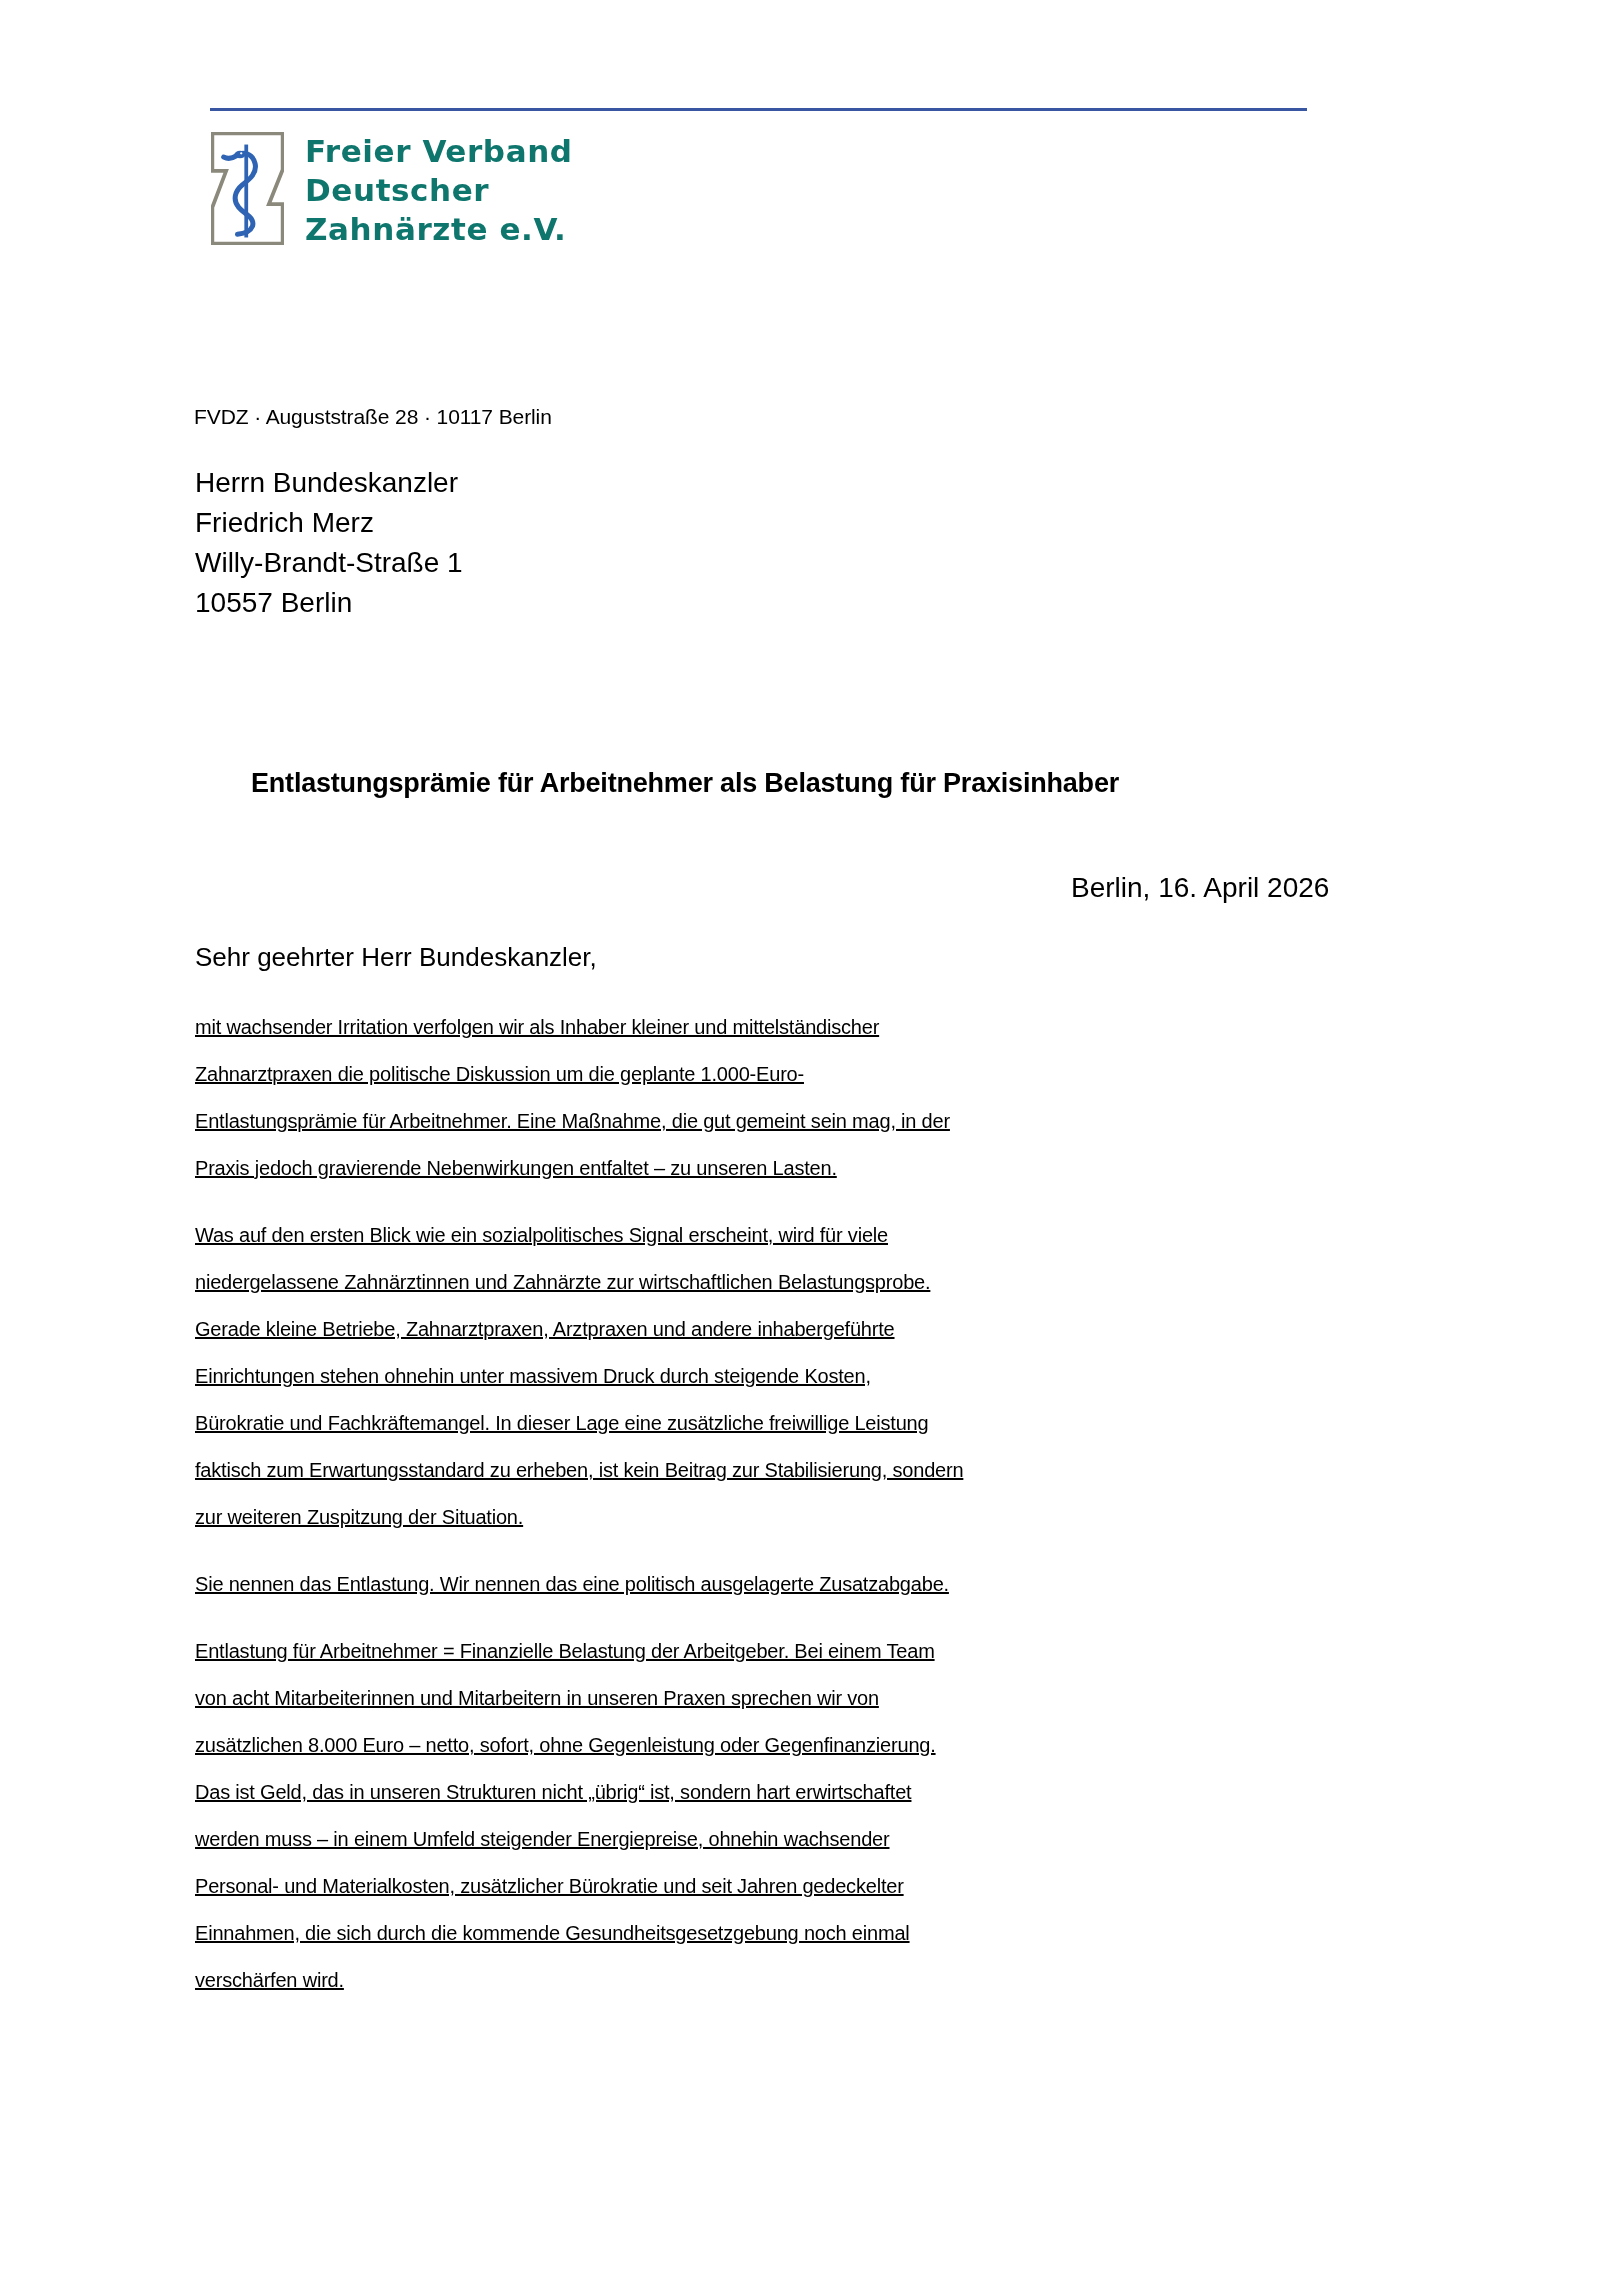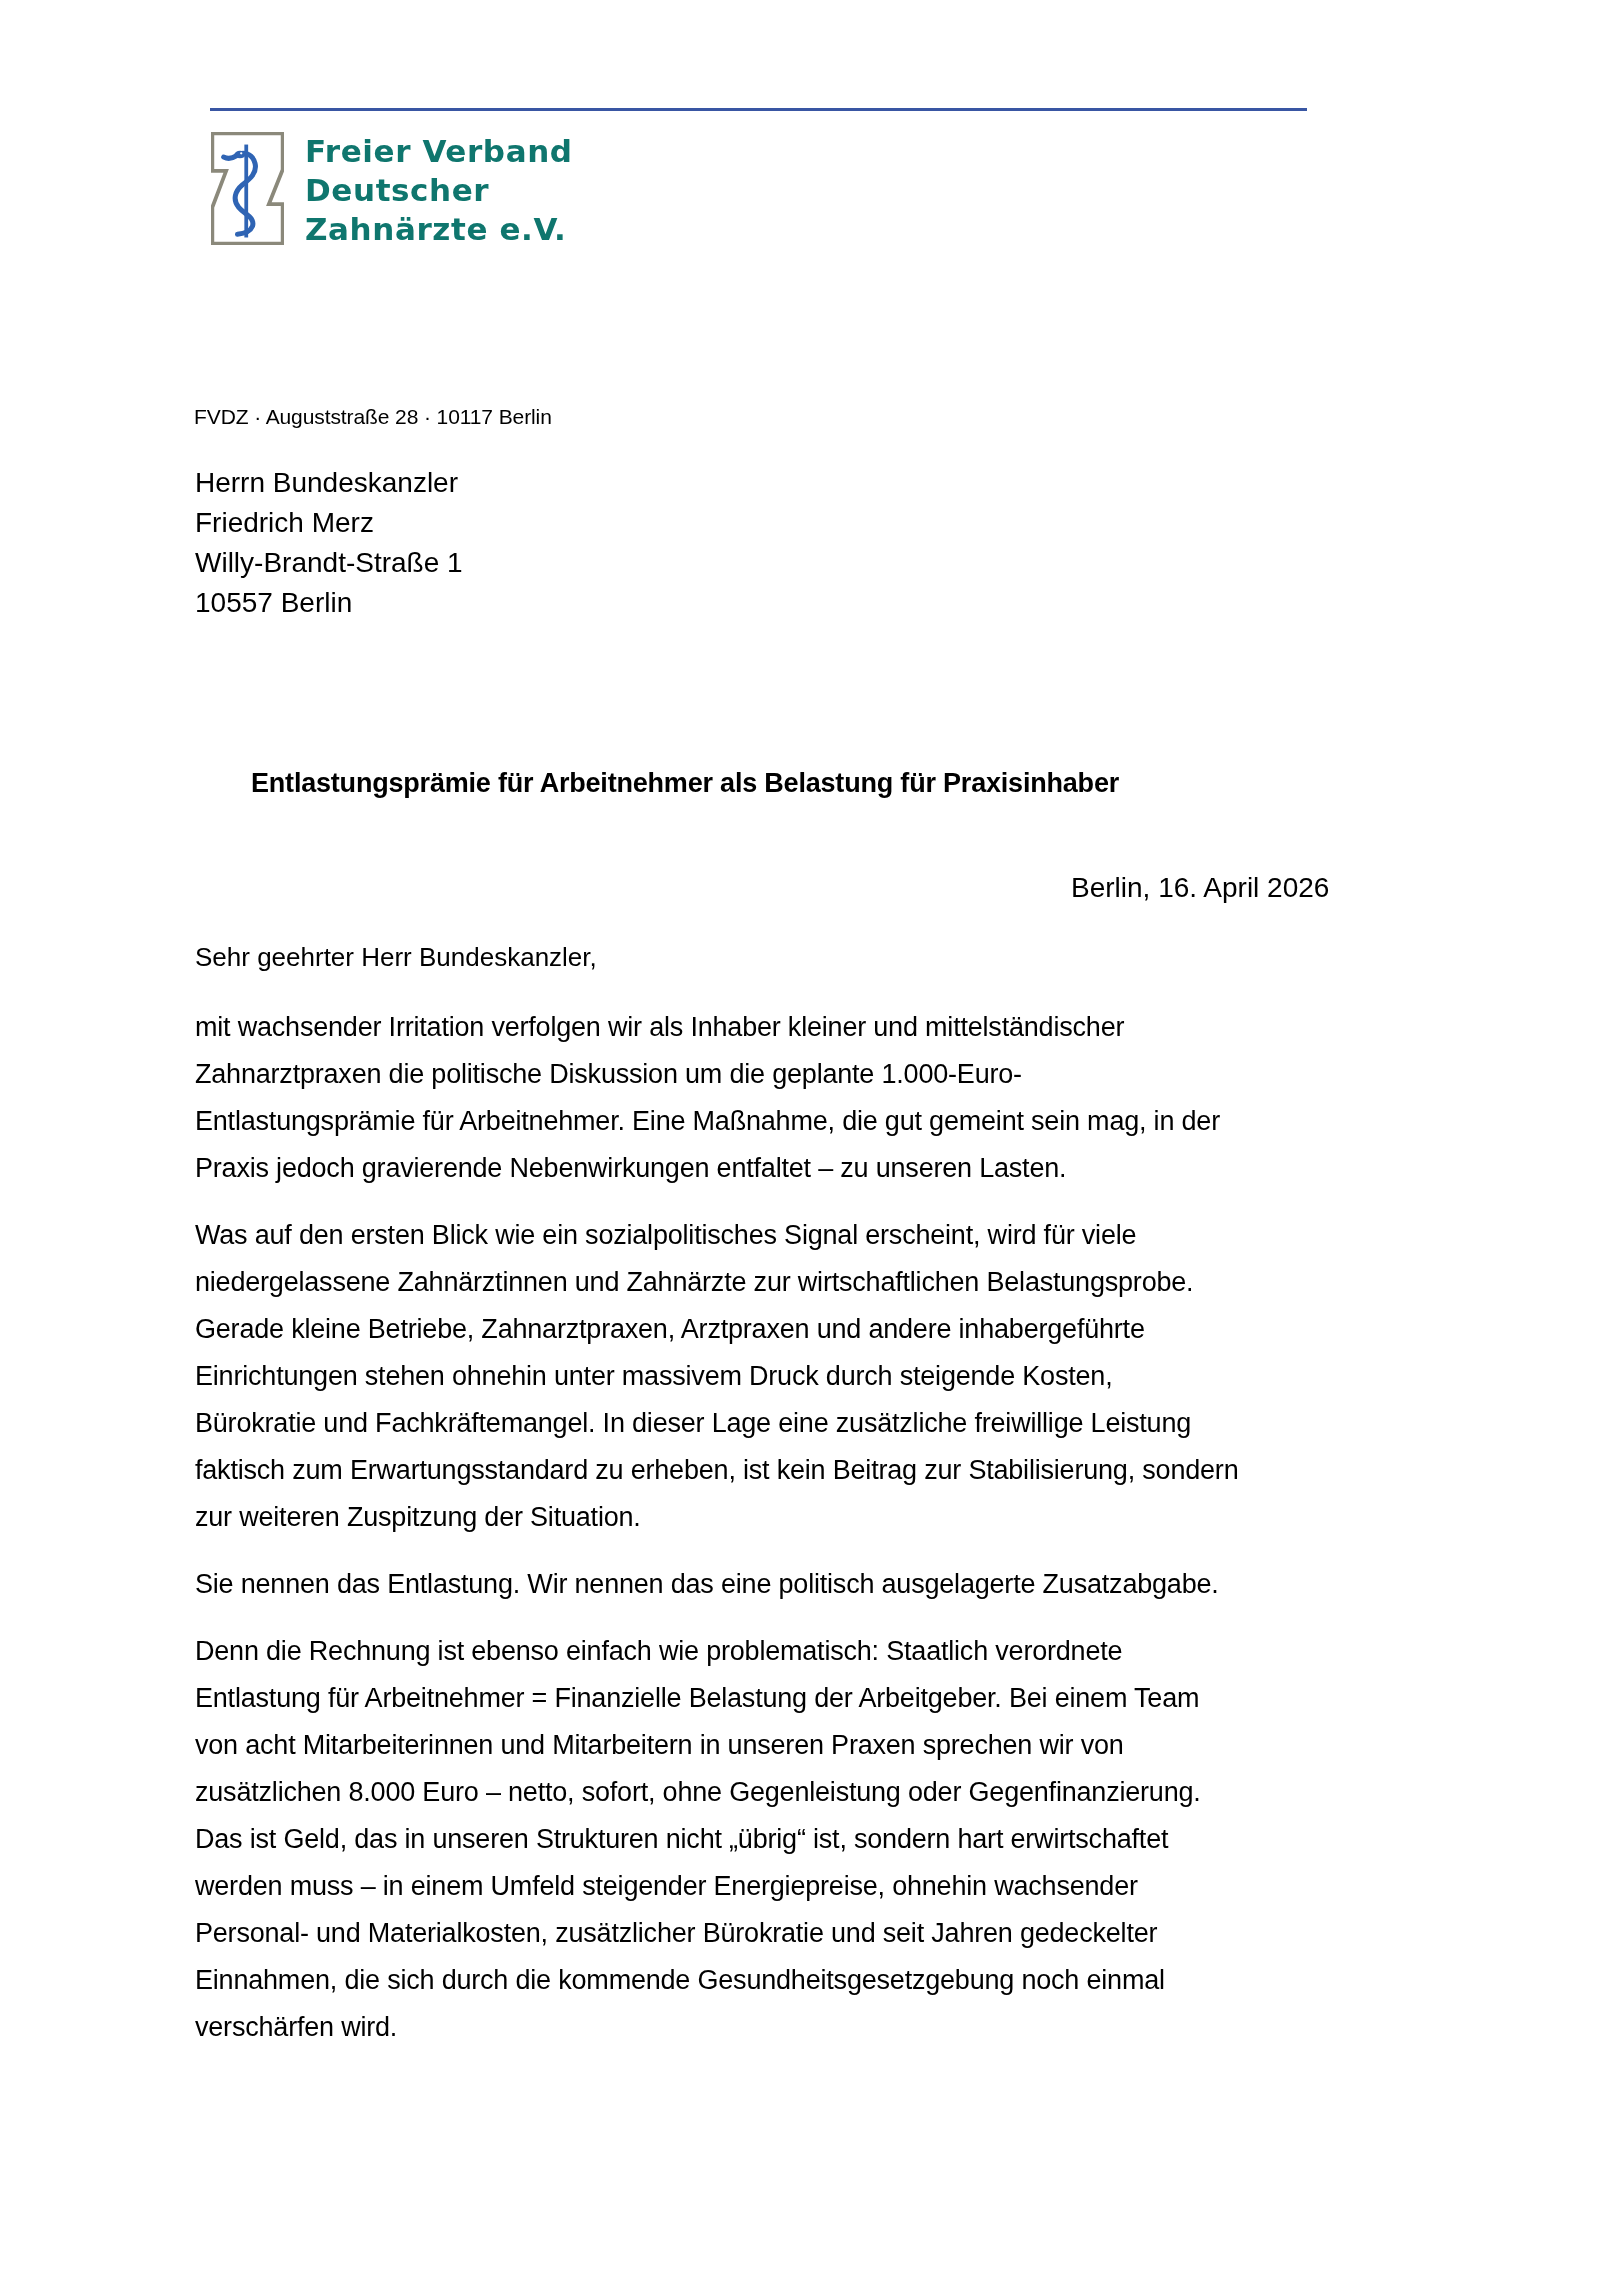--- a/index.html
+++ b/index.html
@@ -103,25 +103,26 @@
   .body {
     position: absolute;
     left: 195px;
     top: 1004px;
     width: 1267px;
   }
   .para {
     margin: 0 0 20px 0;
   }
   .line {
-    font-size: 27px;
+    font-size: 20px;
     line-height: 47px;
     height: 47px;
     white-space: nowrap;
     letter-spacing: -0.2px;
+    text-decoration: underline;
   }
 </style>
 </head>
 <body>
 
 <div class="top-rule"></div>
 
 <div class="logo">
   <svg class="logo-mark" viewBox="0 0 116 180" width="73" height="113">
 
@@ -168,21 +169,20 @@
     <div class="line">Gerade kleine Betriebe, Zahnarztpraxen, Arztpraxen und andere inhabergeführte</div>
     <div class="line">Einrichtungen stehen ohnehin unter massivem Druck durch steigende Kosten,</div>
     <div class="line">Bürokratie und Fachkräftemangel. In dieser Lage eine zusätzliche freiwillige Leistung</div>
     <div class="line">faktisch zum Erwartungsstandard zu erheben, ist kein Beitrag zur Stabilisierung, sondern</div>
     <div class="line">zur weiteren Zuspitzung der Situation.</div>
   </div>
   <div class="para">
     <div class="line">Sie nennen das Entlastung. Wir nennen das eine politisch ausgelagerte Zusatzabgabe.</div>
   </div>
   <div class="para">
-    <div class="line">Denn die Rechnung ist ebenso einfach wie problematisch: Staatlich verordnete</div>
     <div class="line">Entlastung für Arbeitnehmer = Finanzielle Belastung der Arbeitgeber. Bei einem Team</div>
     <div class="line">von acht Mitarbeiterinnen und Mitarbeitern in unseren Praxen sprechen wir von</div>
     <div class="line">zusätzlichen 8.000 Euro – netto, sofort, ohne Gegenleistung oder Gegenfinanzierung.</div>
     <div class="line">Das ist Geld, das in unseren Strukturen nicht „übrig“ ist, sondern hart erwirtschaftet</div>
     <div class="line">werden muss – in einem Umfeld steigender Energiepreise, ohnehin wachsender</div>
     <div class="line">Personal- und Materialkosten, zusätzlicher Bürokratie und seit Jahren gedeckelter</div>
     <div class="line">Einnahmen, die sich durch die kommende Gesundheitsgesetzgebung noch einmal</div>
     <div class="line">verschärfen wird.</div>
   </div>
 </div>

